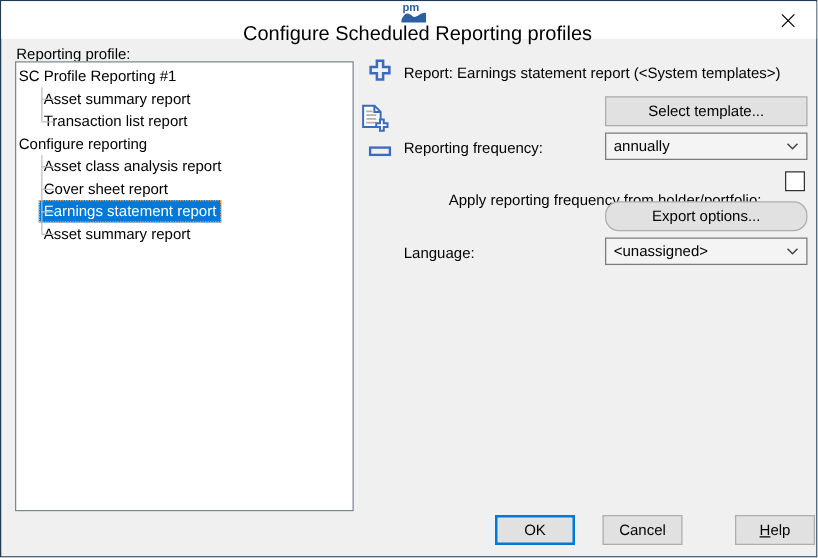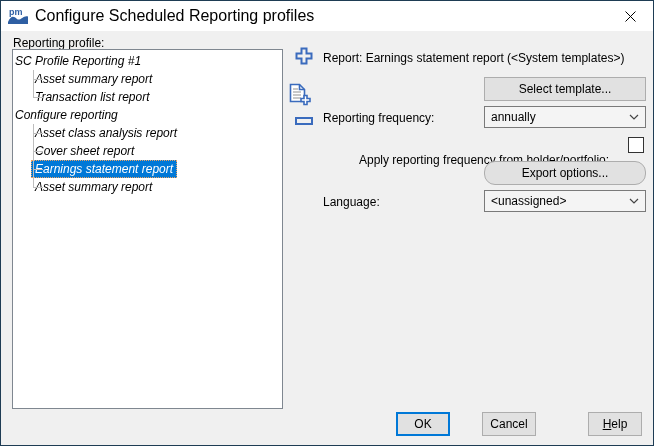--- a/index.html
+++ b/index.html
@@ -7,33 +7,33 @@
     --icon-blue:#3a6bbd;
     --window-border:#1e3c54;
     --button-face:#e1e1e1;
     --button-border:#adadad;
   }
   *{box-sizing:border-box;}
   html,body{margin:0;padding:0;background:#fff;}
   body{width:654px;height:446px;font-family:"Liberation Sans","DejaVu Sans",sans-serif;font-size:12px;color:#000;position:relative;overflow:hidden;}
   .dialog{position:absolute;inset:0;border:1px solid var(--window-border);background:#f0f0f0;}
   
-  .titlebar{position:relative;height:30px;background:#ffffff;display:flex;align-items:center;padding-left:7px;}
+  .titlebar{position:relative;height:30px;background:#ffffff;display:flex;align-items:center;padding-left:7px;flex-direction:column;}
   .app-icon{width:20px;height:18px;display:inline-block;}
   .window-title{margin-left:7px;font-size:16px;}
   .close-btn{position:absolute;top:0;right:0;width:45px;height:30px;display:flex;align-items:center;justify-content:center;background:transparent;border:none;cursor:default;}
   .close-btn svg{display:block;}
   
   .body{position:relative;height:414px;}
   .field-label{position:absolute;white-space:nowrap;}
   
   .list-label{left:12px;top:5px;}
   .listbox{position:absolute;left:11px;top:18px;width:271px;height:360px;background:#fff;border:1px solid #7f8790;padding-top:2px;overflow:hidden;}
   .tree-row{position:relative;height:18px;line-height:18px;white-space:nowrap;}
-  .tree-row .row-label{display:inline-block;height:18px;padding:0 4px;font-style:italic;}
+  .tree-row .row-label{display:inline-block;height:18px;padding:0 4px;}
   .tree-row.lvl0 .row-label{margin-left:0;padding:0 2px;}
   .tree-row.lvl1 .row-label{margin-left:18px;}
   .tree-row.lvl1::before{content:'';position:absolute;left:20px;top:0;bottom:0;border-left:1px solid #bdbdbd;}
   .tree-row.lvl1.last::before{bottom:50%;}
   .tree-row.lvl1::after{content:'';position:absolute;left:20px;top:50%;width:10px;border-top:1px solid #bdbdbd;}
   .tree-row.selected .row-label{background:var(--selection);color:#fff;outline:1px dotted #eda463;outline-offset:-1px;}
   
   .tool-btn{position:absolute;background:transparent;border:none;padding:0;cursor:default;line-height:0;}
   .tool-add{left:294px;top:16px;}
   .tool-dup{left:288px;top:52px;}
@@ -46,21 +46,21 @@
   .freq-label{left:322px;top:80px;}
   .apply-label{left:322px;top:122px;margin-left:36px;}
   .lang-label{left:322px;top:164px;}
   .combo{position:absolute;width:162px;height:22px;background:#f4f4f4;border:1px solid #7a7a7a;display:flex;align-items:center;padding:0 6px;cursor:default;}
   .combo-freq{left:483px;top:75px;}
   .combo-lang{left:483px;top:159px;}
   .combo .combo-value{flex:1;white-space:nowrap;overflow:hidden;}
   .combo .chev{flex:none;line-height:0;}
   .checkbox{position:absolute;left:627px;top:106px;width:16px;height:16px;background:#fff;border:1px solid #333333;cursor:default;}
   
-  .footer-btn{position:absolute;top:381px;width:54px;height:24px;background:var(--button-face);border:1px solid var(--button-border);font-family:inherit;font-size:12px;color:#000;cursor:default;}
+  .footer-btn{position:absolute;top:381px;width:64px;height:24px;background:var(--button-face);border:1px solid var(--button-border);font-family:inherit;font-size:12px;color:#000;cursor:default;}
   .btn-ok{left:395px;border:2px solid var(--selection);}
   .btn-cancel{left:481px;}
   .btn-help{left:567px;margin-left:20px;}
 </style>
 </head>
 <body>
 
 <div class="dialog">
 
   <div class="titlebar">

